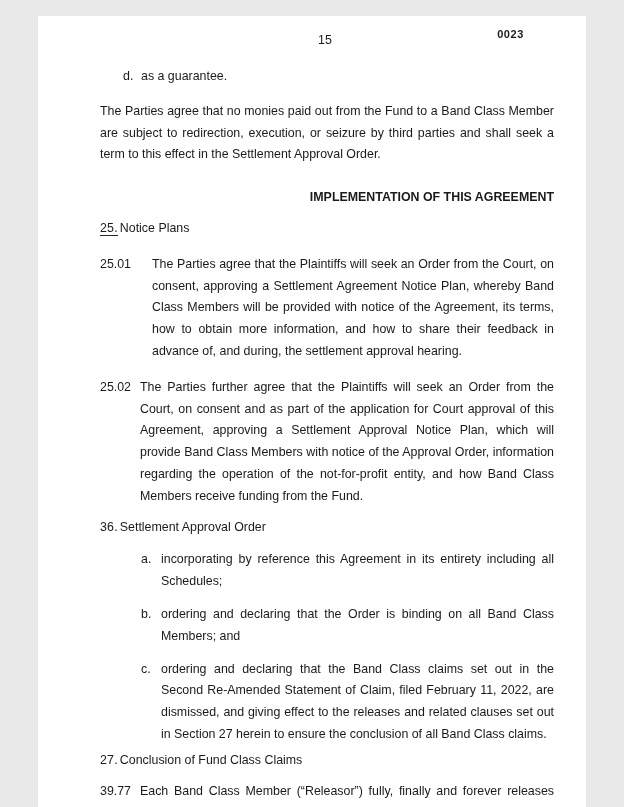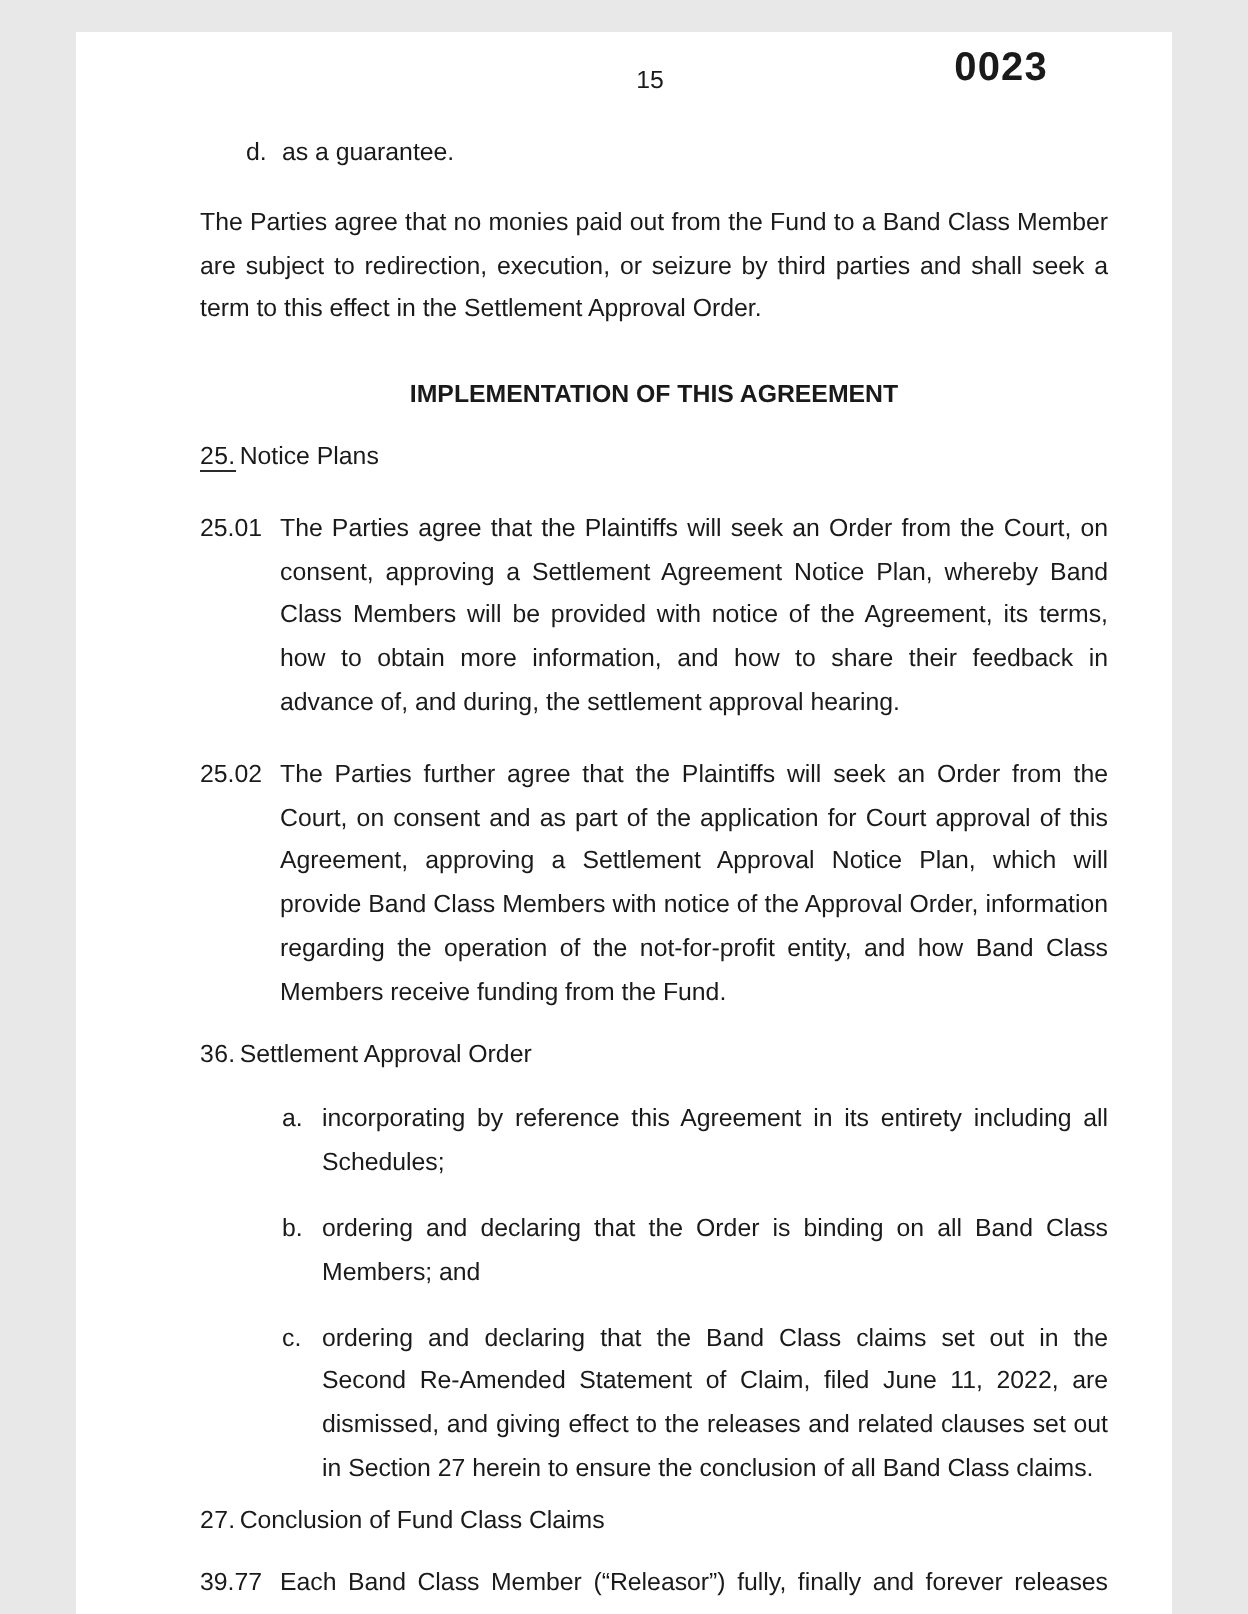--- a/index.html
+++ b/index.html
@@ -15,21 +15,21 @@
     line-height: 21.8px;
     color: #1a1a1a;
   }
   .header { position: relative; height: 50px; }
   .page-num {
     position: absolute; left: 267px; top: 14px;
     width: 40px; text-align: center; font-size: 12.4px;
   }
   .bates-num {
     position: absolute; right: 62px; top: 8px;
-    font-weight: bold; font-size: 20px; letter-spacing: 0.6px; text-align: right;
+    font-weight: bold; font-size: 11px; letter-spacing: 0.6px; text-align: right;
   }
   .para {
     display: flex;
     margin-left: 62px;
     margin-right: 32px;
   }
   .para .pnum { flex: none; width: 40px; }
   .para .ptext { flex: 1; text-align: justify; text-align-last: left; }
   .item-d {
     display: flex;
@@ -39,35 +39,35 @@
   }
   .item-d .ilabel { flex: none; width: 18px; }
   .subitem {
     display: flex;
     margin-left: 103px;
     margin-right: 32px;
   }
   .subitem .ilabel { flex: none; width: 20px; }
   .subitem .itext { flex: 1; text-align: justify; text-align-last: left; }
   .center-heading {
-    text-align: center;
+    text-align: right;
     font-weight: bold;
     margin: 21px 32px 0 62px;
   }
   .sec-heading {
     margin-left: 62px;
     margin-right: 32px;
     font-weight: normal;
   }
   .sec-heading .snum { letter-spacing: 0.2px; }
   .sec-heading .snum.u-mark { border-bottom: 1px solid #2a2a2a; }
   .sec-heading .stitle { margin-left: 2px; }
   .mt-p2407 { margin-top: 13px; }
   .mt-h25 { margin-top: 9px; }
-  .mt-p2501 { margin-top: 14px; }
+  .mt-p2501 { margin-top: 14px; gap: 12px; }
   .mt-p2502 { margin-top: 14px; }
   .mt-h26 { margin-top: 9px; }
   .mt-p2601 { margin-top: 10px; }
   .mt-itema { margin-top: 11px; }
   .mt-itemb { margin-top: 11px; }
   .mt-itemc { margin-top: 11px; }
   .mt-h27 { margin-top: 4px; }
   .mt-p2701 { margin-top: 9px; }
 </style>
 </head>
@@ -115,21 +115,21 @@
     <span class="itext">incorporating by reference this Agreement in its entirety including all Schedules;</span>
   </div>
 
   <div class="subitem mt-itemb">
     <span class="ilabel">b.</span>
     <span class="itext">ordering and declaring that the Order is binding on all Band Class Members; and</span>
   </div>
 
   <div class="subitem mt-itemc">
     <span class="ilabel">c.</span>
-    <span class="itext">ordering and declaring that the Band Class claims set out in the Second Re-Amended Statement of Claim, filed June 11, 2022, are dismissed, and giving effect to the releases and related clauses set out in Section 27 herein to ensure the conclusion of all Band Class claims.</span>
+    <span class="itext">ordering and declaring that the Band Class claims set out in the Second Re-Amended Statement of Claim, filed February 11, 2022, are dismissed, and giving effect to the releases and related clauses set out in Section 27 herein to ensure the conclusion of all Band Class claims.</span>
   </div>
 
   <div class="sec-heading mt-h27">
     <span class="snum">27.</span><span class="stitle">Conclusion of Fund Class Claims</span>
   </div>
 
   <div class="para mt-p2701">
     <span class="pnum">39.77</span>
     <span class="ptext">Each Band Class Member (“Releasor”) fully, finally and forever releases His Majesty the Plans in Right of Canada, its servants, agents, officers and employees, from any and all</span>
   </div>

